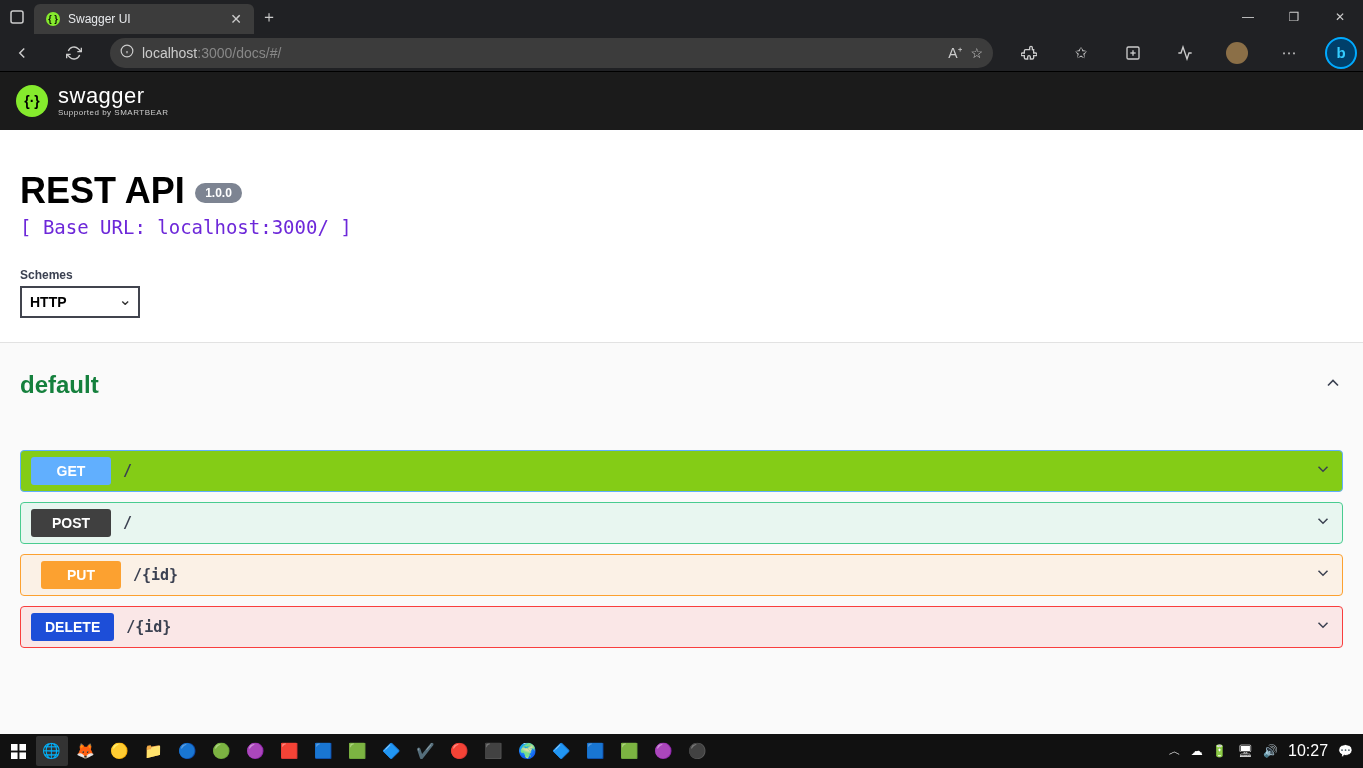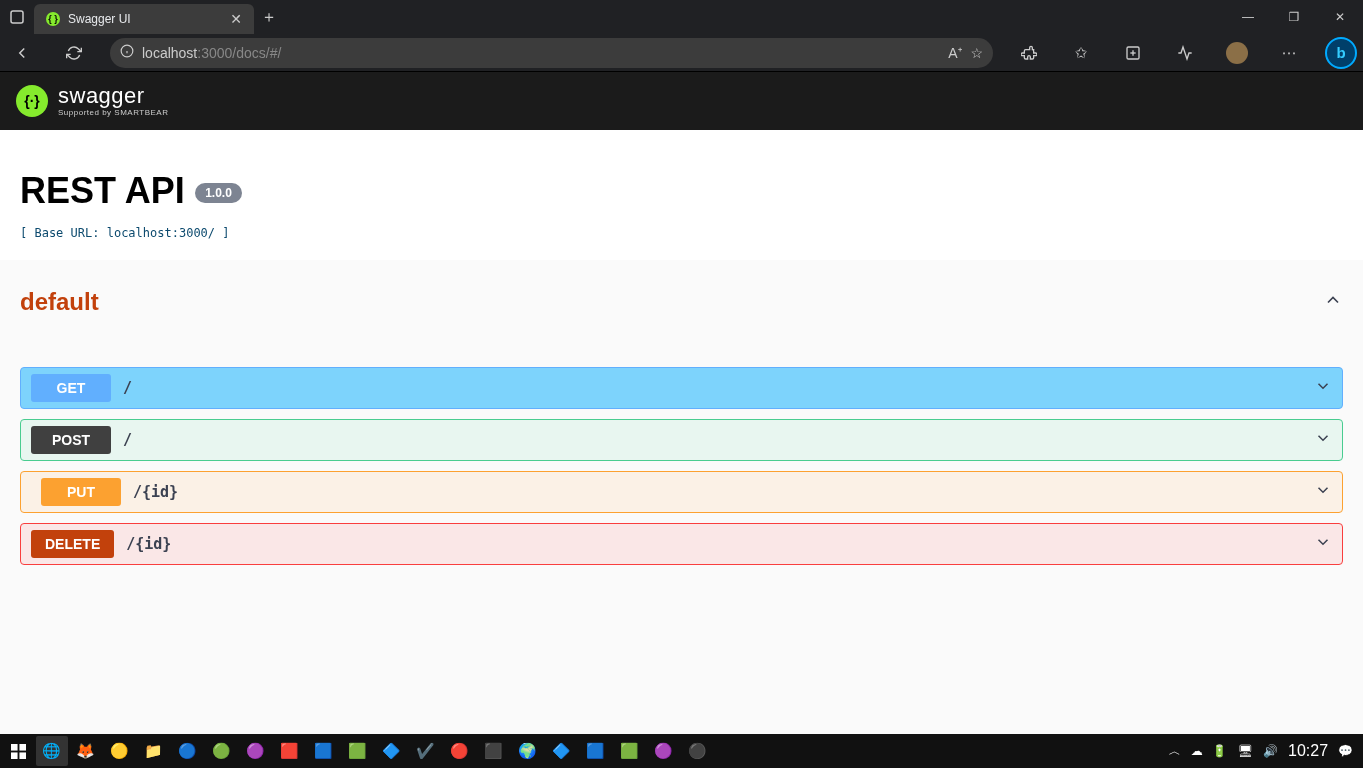--- a/index.html
+++ b/index.html
@@ -89,47 +89,47 @@
     width:32px;height:32px;border-radius:50%;background:#85ea2d;display:flex;align-items:center;justify-content:center;color:#000;font-weight:bold;font-size:14px;
   }
   .swagger-brand { color:#fff;font-size:22px;font-weight:400;letter-spacing:0.5px;display:flex;flex-direction:column;line-height:1; }
   .swagger-sub { font-size:8px;color:#ccc;text-align:right;letter-spacing:0.5px;margin-top:2px; }
 
   
   .content { flex:1; overflow:auto; }
   .info-block { padding: 40px 20px 20px 20px; background:#fff; }
   .api-title { font-size:36px; font-weight:700; color:#000000; display:inline-block; }
   .version-badge { background:#7d8492;color:#ffffff;border-radius:50px;padding:3px 10px;font-size:12px;font-weight:700;vertical-align:super;margin-left:6px; }
-  .base-url { font-family: monospace; font-size:12px;color:#0c4a6e;margin-top:14px; }
+  .base-url { font-family: monospace; font-size:19px;color:#6d28d9;margin-top:4px; }
 
   .schemes-block { background:#fff; padding: 10px 20px 24px 20px; border-bottom:1px solid #e2e2e2; }
   .schemes-label { font-size:12px; font-weight:700; color:#3b4151; margin-bottom:4px; }
   .schemes-select { border:2px solid #41444e;padding:6px 28px 6px 8px;font-size:14px;font-weight:700;background:#fff;appearance:none;position:relative;min-width:120px; }
   .select-wrap { position:relative; display:inline-block; }
   .select-wrap::after { content:"⌄"; position:absolute; right:8px; top:4px; font-size:16px; pointer-events:none; color:#333;}
 
   
   .tag-section { padding: 20px 20px; }
   .tag-header { display:flex; align-items:center; padding: 8px 0; cursor:pointer; }
-  .tag-name { font-size:24px; font-weight:700; color:#c2410c; }
+  .tag-name { font-size:24px; font-weight:700; color:#15803d; }
   .tag-arrow { margin-left:auto; font-size:20px; color:#3b4151; }
 
   .opblock { border-radius:4px; margin-top:10px; display:flex;align-items:center;padding:6px 10px;border:1px solid; cursor:pointer; }
   .opblock .method { color:#fff;font-size:14px;font-weight:700;padding:6px 14px;border-radius:3px;min-width:80px;text-align:center; }
   .opblock .path { font-family: monospace; font-weight:700; margin-left:12px; font-size:15px; color:#3b4151; }
   .opblock .chev { margin-left:auto; font-size:18px; color:#3b4151; }
 
-  .op-get    { background:#7dd3fc; border-color:#61affe;margin-top:43px; }
+  .op-get    { background:#84cc16; border-color:#61affe;margin-top:43px; }
   .op-get .method { background:#61affe; }
   .op-post   { background:#e8f6f0; border-color:#49cc90; }
   .op-post .method { background:#404040; }
   .op-put    { background:#fbf1e6; border-color:#fca130;padding-left:20px; }
   .op-put .method { background:#fca130; }
   .op-delete { background:#fae7e7; border-color:#f93e3e; }
-  .op-delete .method { background:#c2410c; }
+  .op-delete .method { background:#1d4ed8; }
 
   
   .taskbar {
     background:#111; height:34px; display:flex; align-items:center; padding:0 2px; gap:2px; color:#fff;
   }
   .task-icon { width:32px;height:30px;display:flex;align-items:center;justify-content:center;font-size:15px;border-radius:2px; }
   .task-spacer { flex:1; }
   .tray { display:flex;align-items:center;gap:10px;padding:0 8px;font-size:12px; }
   .clock { font-size:16px; }
 </style>
@@ -219,20 +219,28 @@
 <div class="content">
 
   <div class="info-block">
     <div>
       <span class="api-title">REST API</span>
       <span class="version-badge">1.0.0</span>
     </div>
     <div class="base-url">[ Base URL: localhost:3000/ ]</div>
   </div>
 
+  <div class="schemes-block">
+    <div class="schemes-label">Schemes</div>
+    <div class="select-wrap">
+      <select class="schemes-select">
+        <option>HTTP</option>
+      </select>
+    </div>
+  </div>
 
   <div class="tag-section">
     <div class="tag-header">
       <span class="tag-name">default</span>
       <span class="tag-arrow">
         <svg width="20" height="20" viewBox="0 0 24 24" fill="none" stroke="#3b4151" stroke-width="2">
             <path d="M18 15l-6-6-6 6"></path>
           </svg>
       </span>
     </div>

